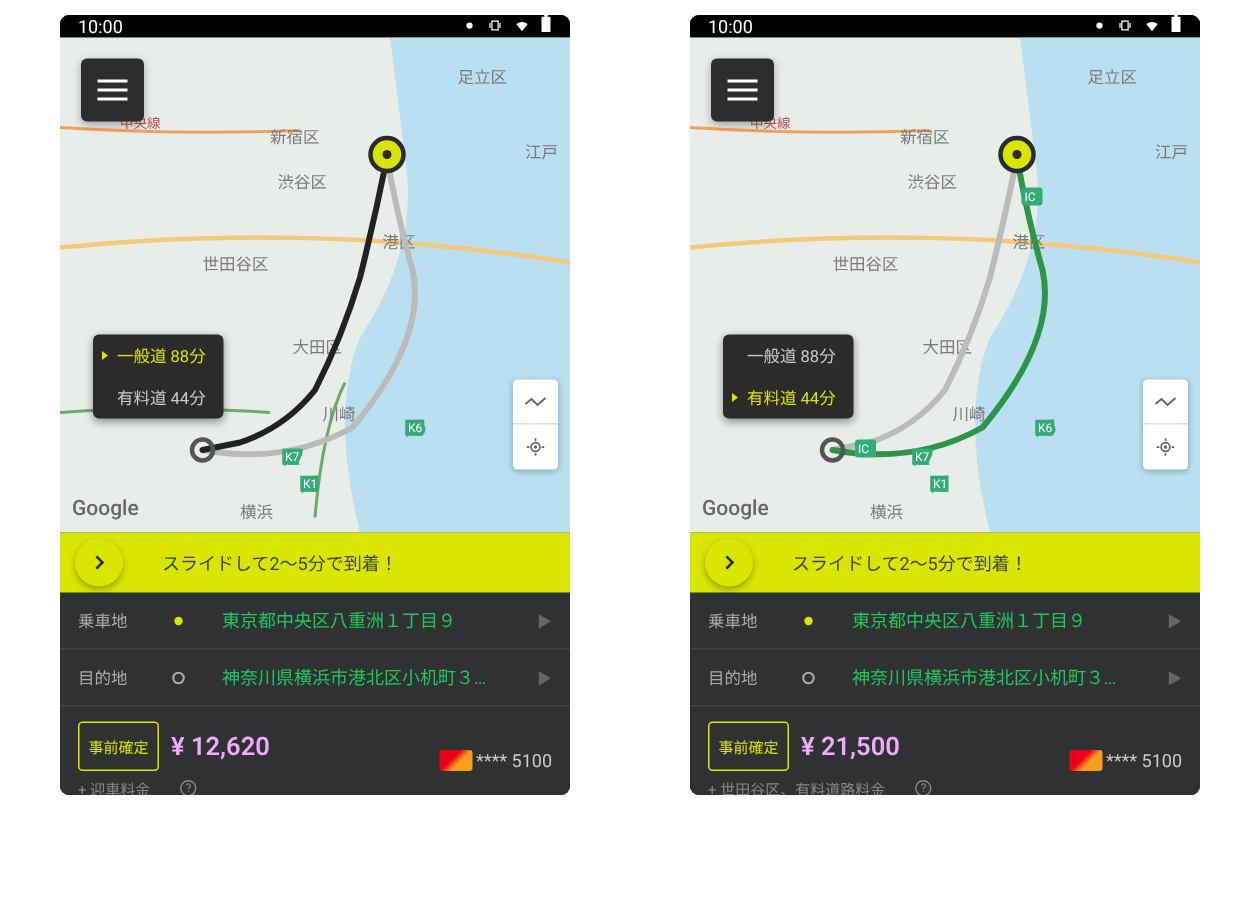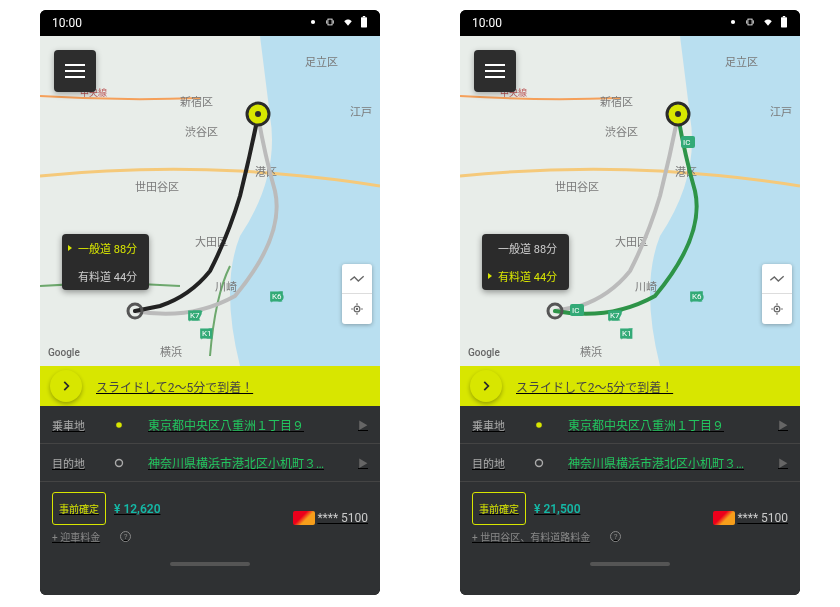--- a/index.html
+++ b/index.html
@@ -1,46 +1,46 @@
 <!DOCTYPE html>
 <html><head>
 <meta charset="utf-8">
 <style>
   * { margin: 0; padding: 0; box-sizing: border-box; font-family: -apple-system, BlinkMacSystemFont, "Segoe UI", Roboto, "Hiragino Sans", "Noto Sans CJK JP", sans-serif; }
   body { background: #fff; width: 840px; height: 607px; display: flex; justify-content: space-around; align-items: flex-start; padding: 10px 0; }
-  .phone { width: 340px; height: 585px; background: #000; border-radius: 6px; overflow: hidden; position: relative; display: flex; flex-direction: column; text-decoration: underline; }
+  .phone { width: 340px; height: 520px; background: #000; border-radius: 6px; overflow: hidden; position: relative; display: flex; flex-direction: column; }
   .statusbar { height: 26px; background: #000; color: #fff; display: flex; align-items: center; justify-content: space-between; padding: 0 12px; font-size: 12px; }
   .statusbar .right { display: flex; gap: 6px; align-items: center; }
   .map-area { flex: 0 0 330px; background: #dfe8e4; position: relative; overflow: hidden; }
   .map-bg { position:absolute; inset:0; }
   .map-svg { position:absolute; inset:0; }
   .menu-btn { position:absolute; top:14px; left:14px; width:42px; height:42px; background:#2d2d2d; border-radius:4px; display:flex; align-items:center; justify-content:center; box-shadow:0 2px 6px rgba(0,0,0,0.3); }
   .menu-lines { width:20px; height:14px; display:flex; flex-direction:column; justify-content:space-between; }
   .menu-lines div { height:2px; background:#fff; }
   .route-tabs { position:absolute; left:22px; top:198px; background:#2b2b2b; border-radius:4px; overflow:hidden; font-size:11px; box-shadow:0 2px 6px rgba(0,0,0,0.4);}
   .route-tab { padding:6px 12px 6px 16px; color:#ccc; cursor:pointer; position:relative;}
   .route-tab.active { color:#d8e600; }
   .route-tab.active::before { content:""; position:absolute; left:6px; top:50%; transform:translateY(-50%); width:0; height:0; border-left:4px solid #d8e600; border-top:3px solid transparent; border-bottom:3px solid transparent;}
   .map-ctrl { position:absolute; right:8px; bottom:42px; width:30px; background:#fff; border-radius:3px; box-shadow:0 1px 4px rgba(0,0,0,0.3); display:flex; flex-direction:column; }
   .map-ctrl > div { height:30px; display:flex; align-items:center; justify-content:center; font-size:14px; color:#666;}
   .map-ctrl > div:first-child { border-bottom:1px solid #ddd;}
-  .google-logo { position:absolute; left:8px; bottom:8px; font-size:10px; color:#666; font-weight:500;}
+  .google-logo { position:absolute; left:8px; bottom:8px; font-size:14px; color:#666; font-weight:500;}
   .bottom { flex:1; background:#2f3133; display:flex; flex-direction:column;}
-  .slide-bar { background:#d8e600; height:40px; display:flex; align-items:center; padding:0 10px; gap:14px; position:relative;}
+  .slide-bar { background:#d8e600; height:40px; display:flex; align-items:center; padding:0 10px; gap:26px; position:relative;}
   .slide-circle { width:32px; height:32px; border-radius:50%; background:#d8e600; display:flex; align-items:center; justify-content:center; box-shadow: 0 2px 4px rgba(0,0,0,0.3);}
   .slide-text { font-size:12px; color:#444; }
   .loc-row { display:flex; align-items:center; padding:10px 12px; border-bottom:1px solid #444; gap:22px; color:#ddd; font-size:12px;}
   .loc-label { color:#aaa; font-size:11px; width:38px; flex-shrink:0;}
   .loc-text { flex:1; color:#22c55e; font-size:12px;}
   .chev { color:#666; font-size:10px;}
   .price-row { display:flex; align-items:center; padding:10px 12px; justify-content:space-between;}
   .price-left { display:flex; flex-direction:column; gap:4px; align-items:flex-start;}
   .badge-price { display:flex; align-items:center; gap:8px;}
   .badge { border:1px solid #d8e600; color:#d8e600; font-size:10px; padding:8px 6px; border-radius:3px;}
-  .price { color:#14b8a6; font-size:12px; font-weight:600;}
+  .price { color:#f0abfc; font-size:17px; font-weight:600;}
   .price-note { color:#888; font-size:10px; display:flex; align-items:center; gap:20px;}
   .help-ic { width:11px; height:11px; border:1px solid #888; border-radius:50%; display:inline-flex; align-items:center; justify-content:center; font-size:8px;}
   .card { display:flex; align-items:center; gap:2px; color:#ccc; font-size:12px;}
   .card-icon { width:22px; height:14px; border-radius:2px; background:linear-gradient(135deg,#eb001b 40%, #f79e1b 60%);}
   .navbar { height:20px; display:flex; align-items:center; justify-content:center;}
   .navpill { width:80px; height:4px; border-radius:2px; background:#555;}
   .loc-pin { width:14px; height:14px; display:inline-block; }
 </style>
 </head>
 <body>

